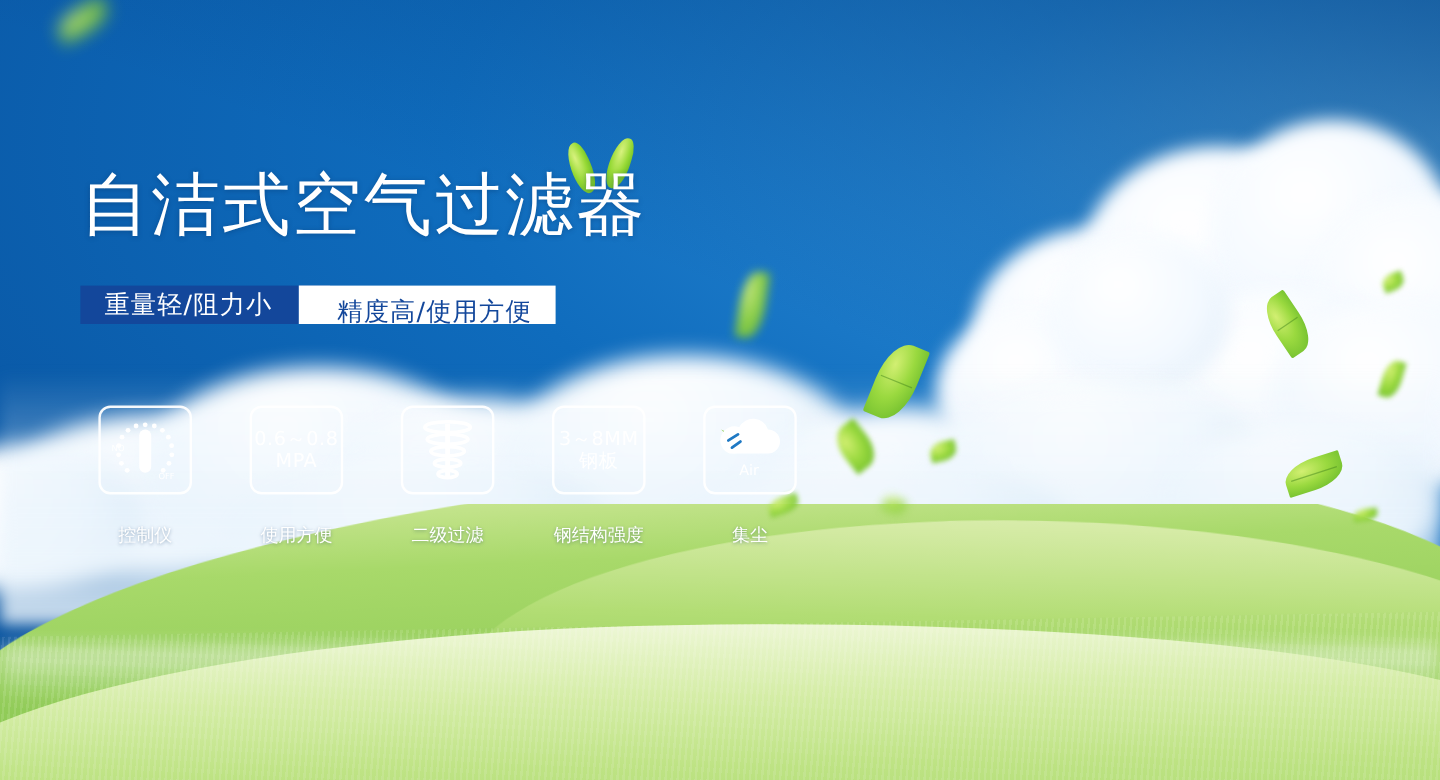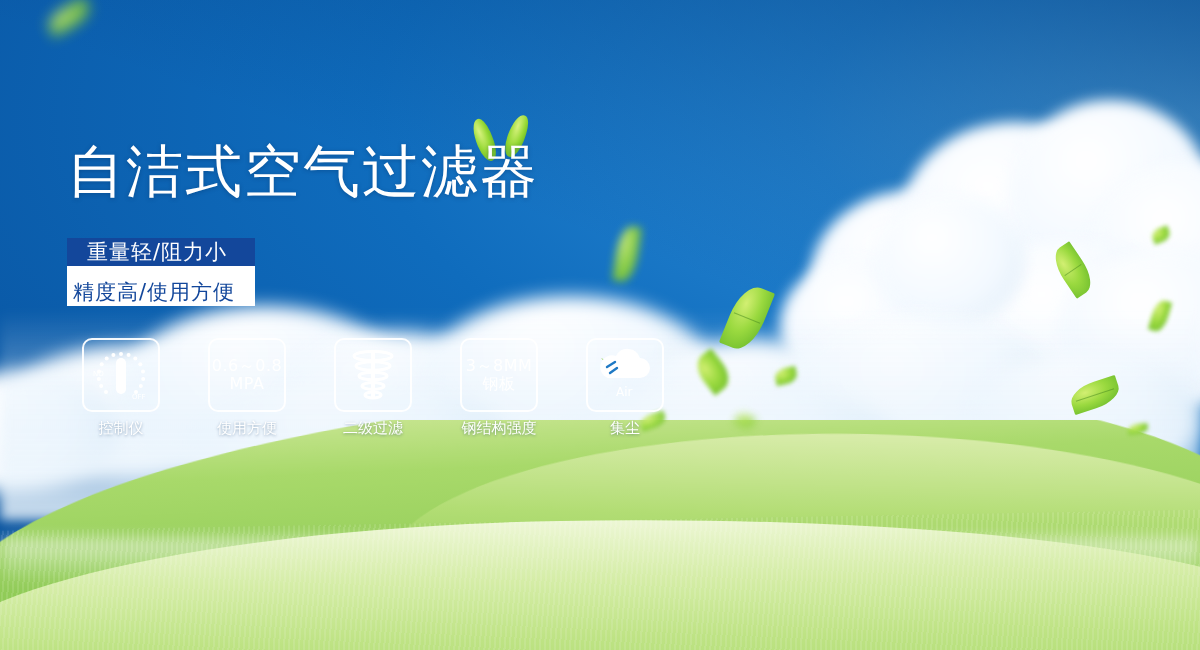--- a/index.html
+++ b/index.html
@@ -91,21 +91,21 @@
     font-family:"DejaVu Sans","Liberation Sans",sans-serif;
     text-shadow:0 1px 4px rgba(2,40,85,.35);
   }
   .sprout{position:absolute;left:472px;top:112px;width:70px;height:50px;}
   .sprout .lf{position:absolute;width:17px;height:44px;
     background:radial-gradient(ellipse at 40% 28%, #d8f27e 0%, #96d935 48%, #54ab22 100%);
     border-radius:60% 40% 55% 45%;}
   .sprout .l1{left:4px;top:6px;transform:rotate(-23deg);}
   .sprout .l2{left:36px;top:2px;transform:rotate(18deg);}
 
-  .subbar{position:absolute;left:67px;top:238px;height:32px;display:flex;align-items:stretch;flex-direction:column;}
+  .subbar{position:absolute;left:67px;top:238px;height:32px;display:flex;align-items:stretch;}
   .sub-left{
     background:#13479b;color:#ffffff;display:flex;align-items:center;
     padding:0 22px 0 20px;font-size:21px;letter-spacing:1px;
     font-family:"DejaVu Sans","Liberation Sans",sans-serif;font-weight:500;
   }
   .sub-slash{width:26px;background:#13479b;position:relative;overflow:hidden;}
   .sub-slash:after{content:"";position:absolute;left:-14px;top:-6px;width:46px;height:62px;background:#ffffff;transform:skewX(-18deg);}
   .sub-right{
     background:#ffffff;color:#13479b;display:flex;align-items:center;
     padding:12px 20px 0 6px;font-size:21px;letter-spacing:1px;
@@ -116,21 +116,21 @@
   .features{position:absolute;left:82px;top:338px;display:flex;gap:48px;}
   .feat{width:78px;display:flex;flex-direction:column;align-items:center;}
   .feat-box{
     width:78px;height:74px;border:2px solid rgba(255,255,255,.95);
     border-radius:10px;display:flex;flex-direction:column;
     align-items:center;justify-content:center;color:#ffffff;
     box-sizing:border-box;
   }
   .feat-txt{font-size:16px;line-height:1.12;text-align:center;letter-spacing:.5px;
     font-family:"DejaVu Sans","Liberation Sans",sans-serif;}
-  .feat-label{margin-top:7px;font-size:15px;color:#ffffff;white-space:nowrap;
+  .feat-label{margin-top:25px;font-size:15px;color:#ffffff;white-space:nowrap;
     font-family:"DejaVu Sans","Liberation Sans",sans-serif;
     text-shadow:0 1px 3px rgba(3,45,90,.4);}
 
   svg{display:block;}
 </style>
 </head>
 <body>
 
 <div class="banner">
 

